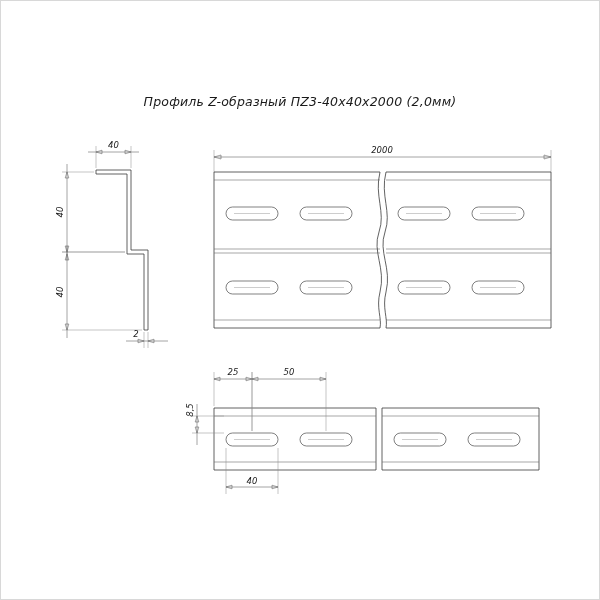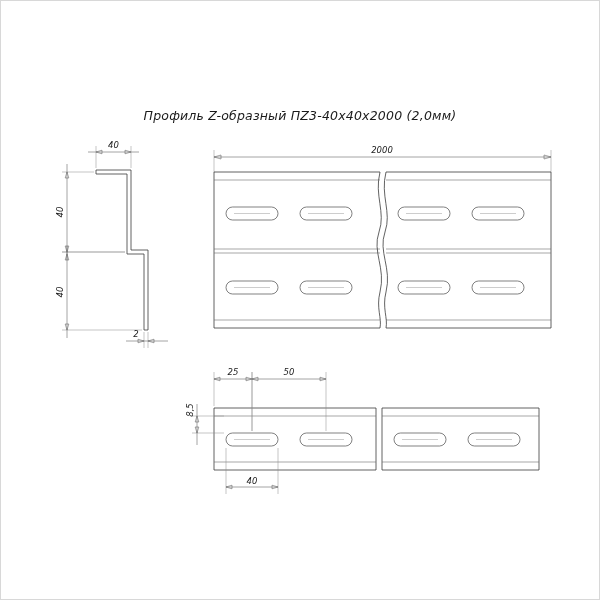--- a/index.html
+++ b/index.html
@@ -24,21 +24,21 @@
     position: absolute;
     left: 0; top: 0;
     width: 600px; height: 600px;
     border: 1px solid #d8d8d8;
     box-sizing: border-box;
     pointer-events: none;
   }
   #title {
     position: absolute;
     left: 0;
-    top: 108px;
+    top: 94px;
     width: 600px;
     text-align: center;
     font-family: "DejaVu Sans", sans-serif;
     font-style: italic;
     font-size: 12.5px;
     color: #1a1a1a;
     letter-spacing: 0.2px;
     white-space: nowrap;
   }
   svg#drawing {

